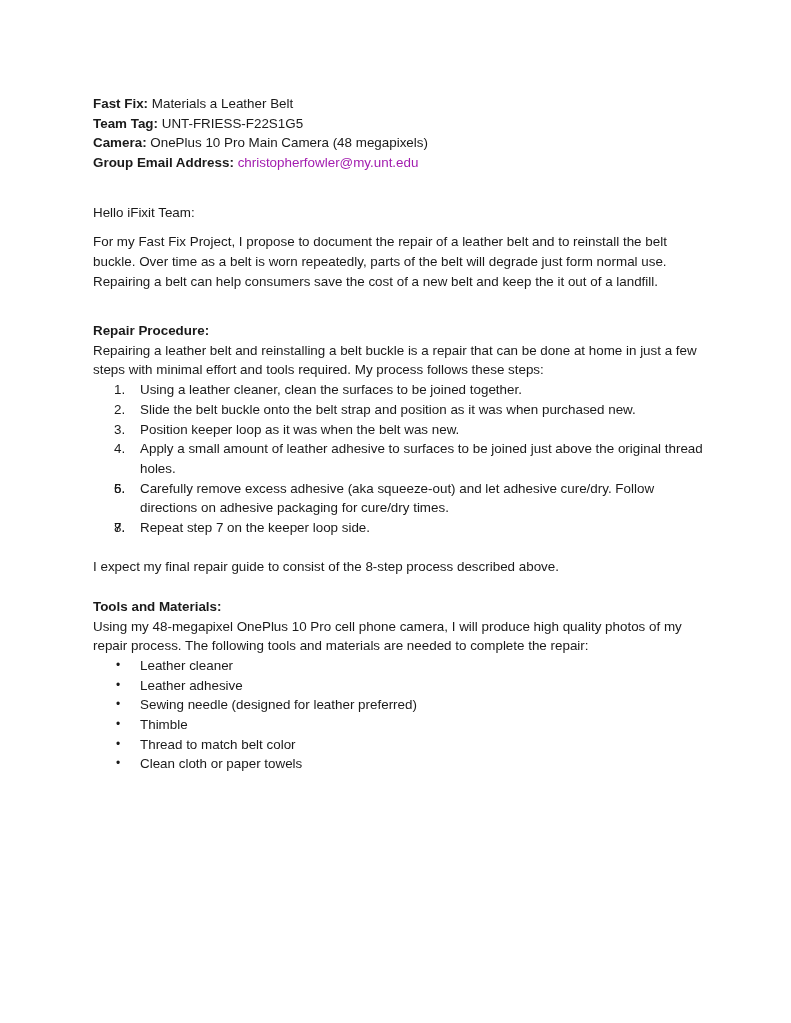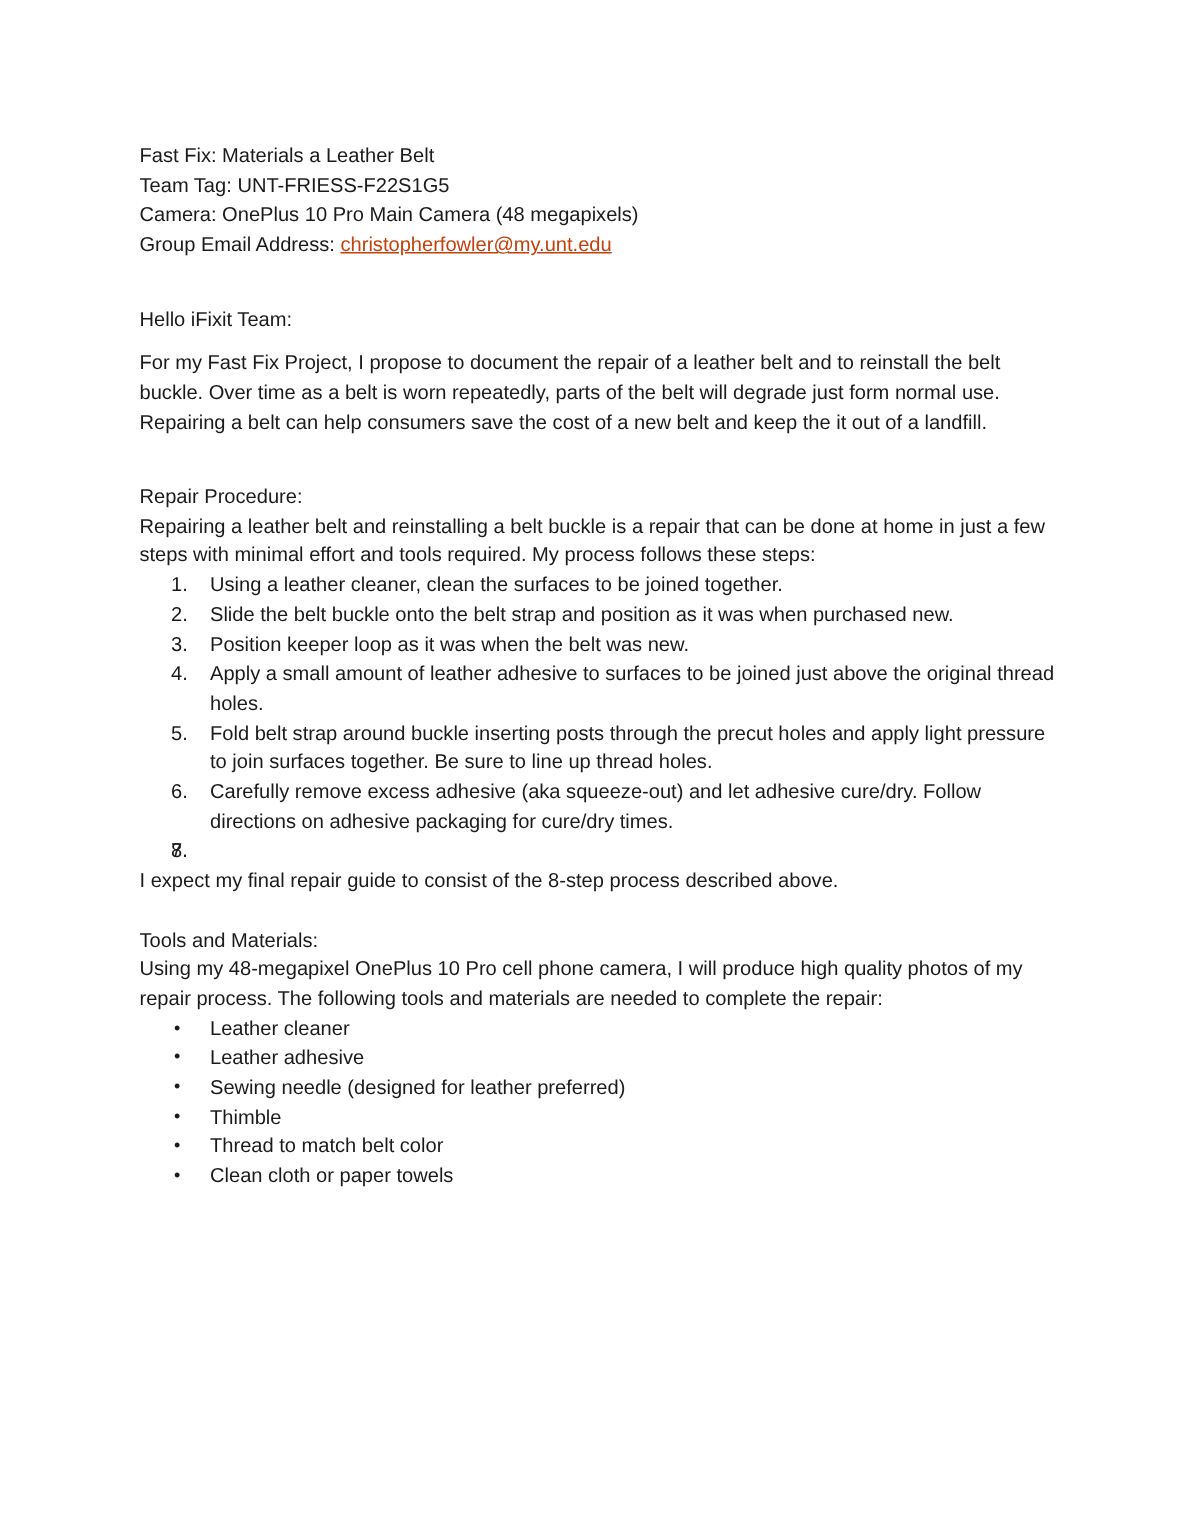--- a/index.html
+++ b/index.html
@@ -3,24 +3,24 @@
   <meta charset="utf-8">
   <style>
     html, body { margin: 0; padding: 0; background: #ffffff; }
     body { width: 791px; height: 1023px; position: relative; overflow: hidden; }
     .page {
       position: absolute; left: 93px; top: 94px; width: 610px;
       font-family: "Liberation Sans", sans-serif;
       font-size: 13.4px; color: #1a1a1a; line-height: 19.7px;
     }
     p { margin: 0; }
-    b { font-weight: normal; text-align: right; }
+    b { font-weight: bold; text-align: right; }
     .gap-sm { height: 10px; }
     .gap-md { height: 19.7px; }
-    a.link { color: #c2410c; text-decoration: underline; }
+    a.link { color: #a21caf; }
     ol { margin: 0; padding: 0; list-style: none; }
     ol li { position: relative; padding-left: 47px; }
     ol li .num { position: absolute; left: 21px; }
     ul { margin: 0; padding: 0; list-style: none; }
     ul li { position: relative; padding-left: 47px; }
     ul li .bullet { position: absolute; left: 23px; top: 0; font-size: 12px; }
   </style>
 </head>
 <body>
 
@@ -39,24 +39,24 @@
 
   <div class="gap-md"></div>
 
   <p><b>Repair Procedure:</b></p>
   <p>Repairing a leather belt and reinstalling a belt buckle is a repair that can be done at home in just a few steps with minimal effort and tools required. My process follows these steps:</p>
   <ol id="steps">
       <li><span class="num">1.</span><span>Using a leather cleaner, clean the surfaces to be joined together.</span></li>
       <li><span class="num">2.</span><span>Slide the belt buckle onto the belt strap and position as it was when purchased new.</span></li>
       <li><span class="num">3.</span><span>Position keeper loop as it was when the belt was new.</span></li>
       <li><span class="num">4.</span><span>Apply a small amount of leather adhesive to surfaces to be joined just above the original thread holes.</span></li>
-      <li><span class="num">5.</span><span>Fold belt strap around buckle inserting posts through the precut holes and apply light pressure to join surfaces together. Be sure to line up thread holes.</span></li>
+      <li><span class="num">5.</span></li>
       <li><span class="num">6.</span><span>Carefully remove excess adhesive (aka squeeze-out) and let adhesive cure/dry. Follow directions on adhesive packaging for cure/dry times.</span></li>
       <li><span class="num">7.</span></li>
-      <li><span class="num">8.</span></li>
+      <li><span class="num">8.</span><span>Repeat step 7 on the keeper loop side.</span></li>
     </ol>
   <div class="gap-md"></div>
   <p>I expect my final repair guide to consist of the 8-step process described above.</p>
   <div class="gap-md"></div>
 
   <p><b>Tools and Materials:</b></p>
   <p>Using my 48-megapixel OnePlus 10 Pro cell phone camera, I will produce high quality photos of my repair process. The following tools and materials are needed to complete the repair:</p>
   <ul id="tools">
       <li><span class="bullet">•</span><span>Leather cleaner</span></li>
       <li><span class="bullet">•</span><span>Leather adhesive</span></li>

